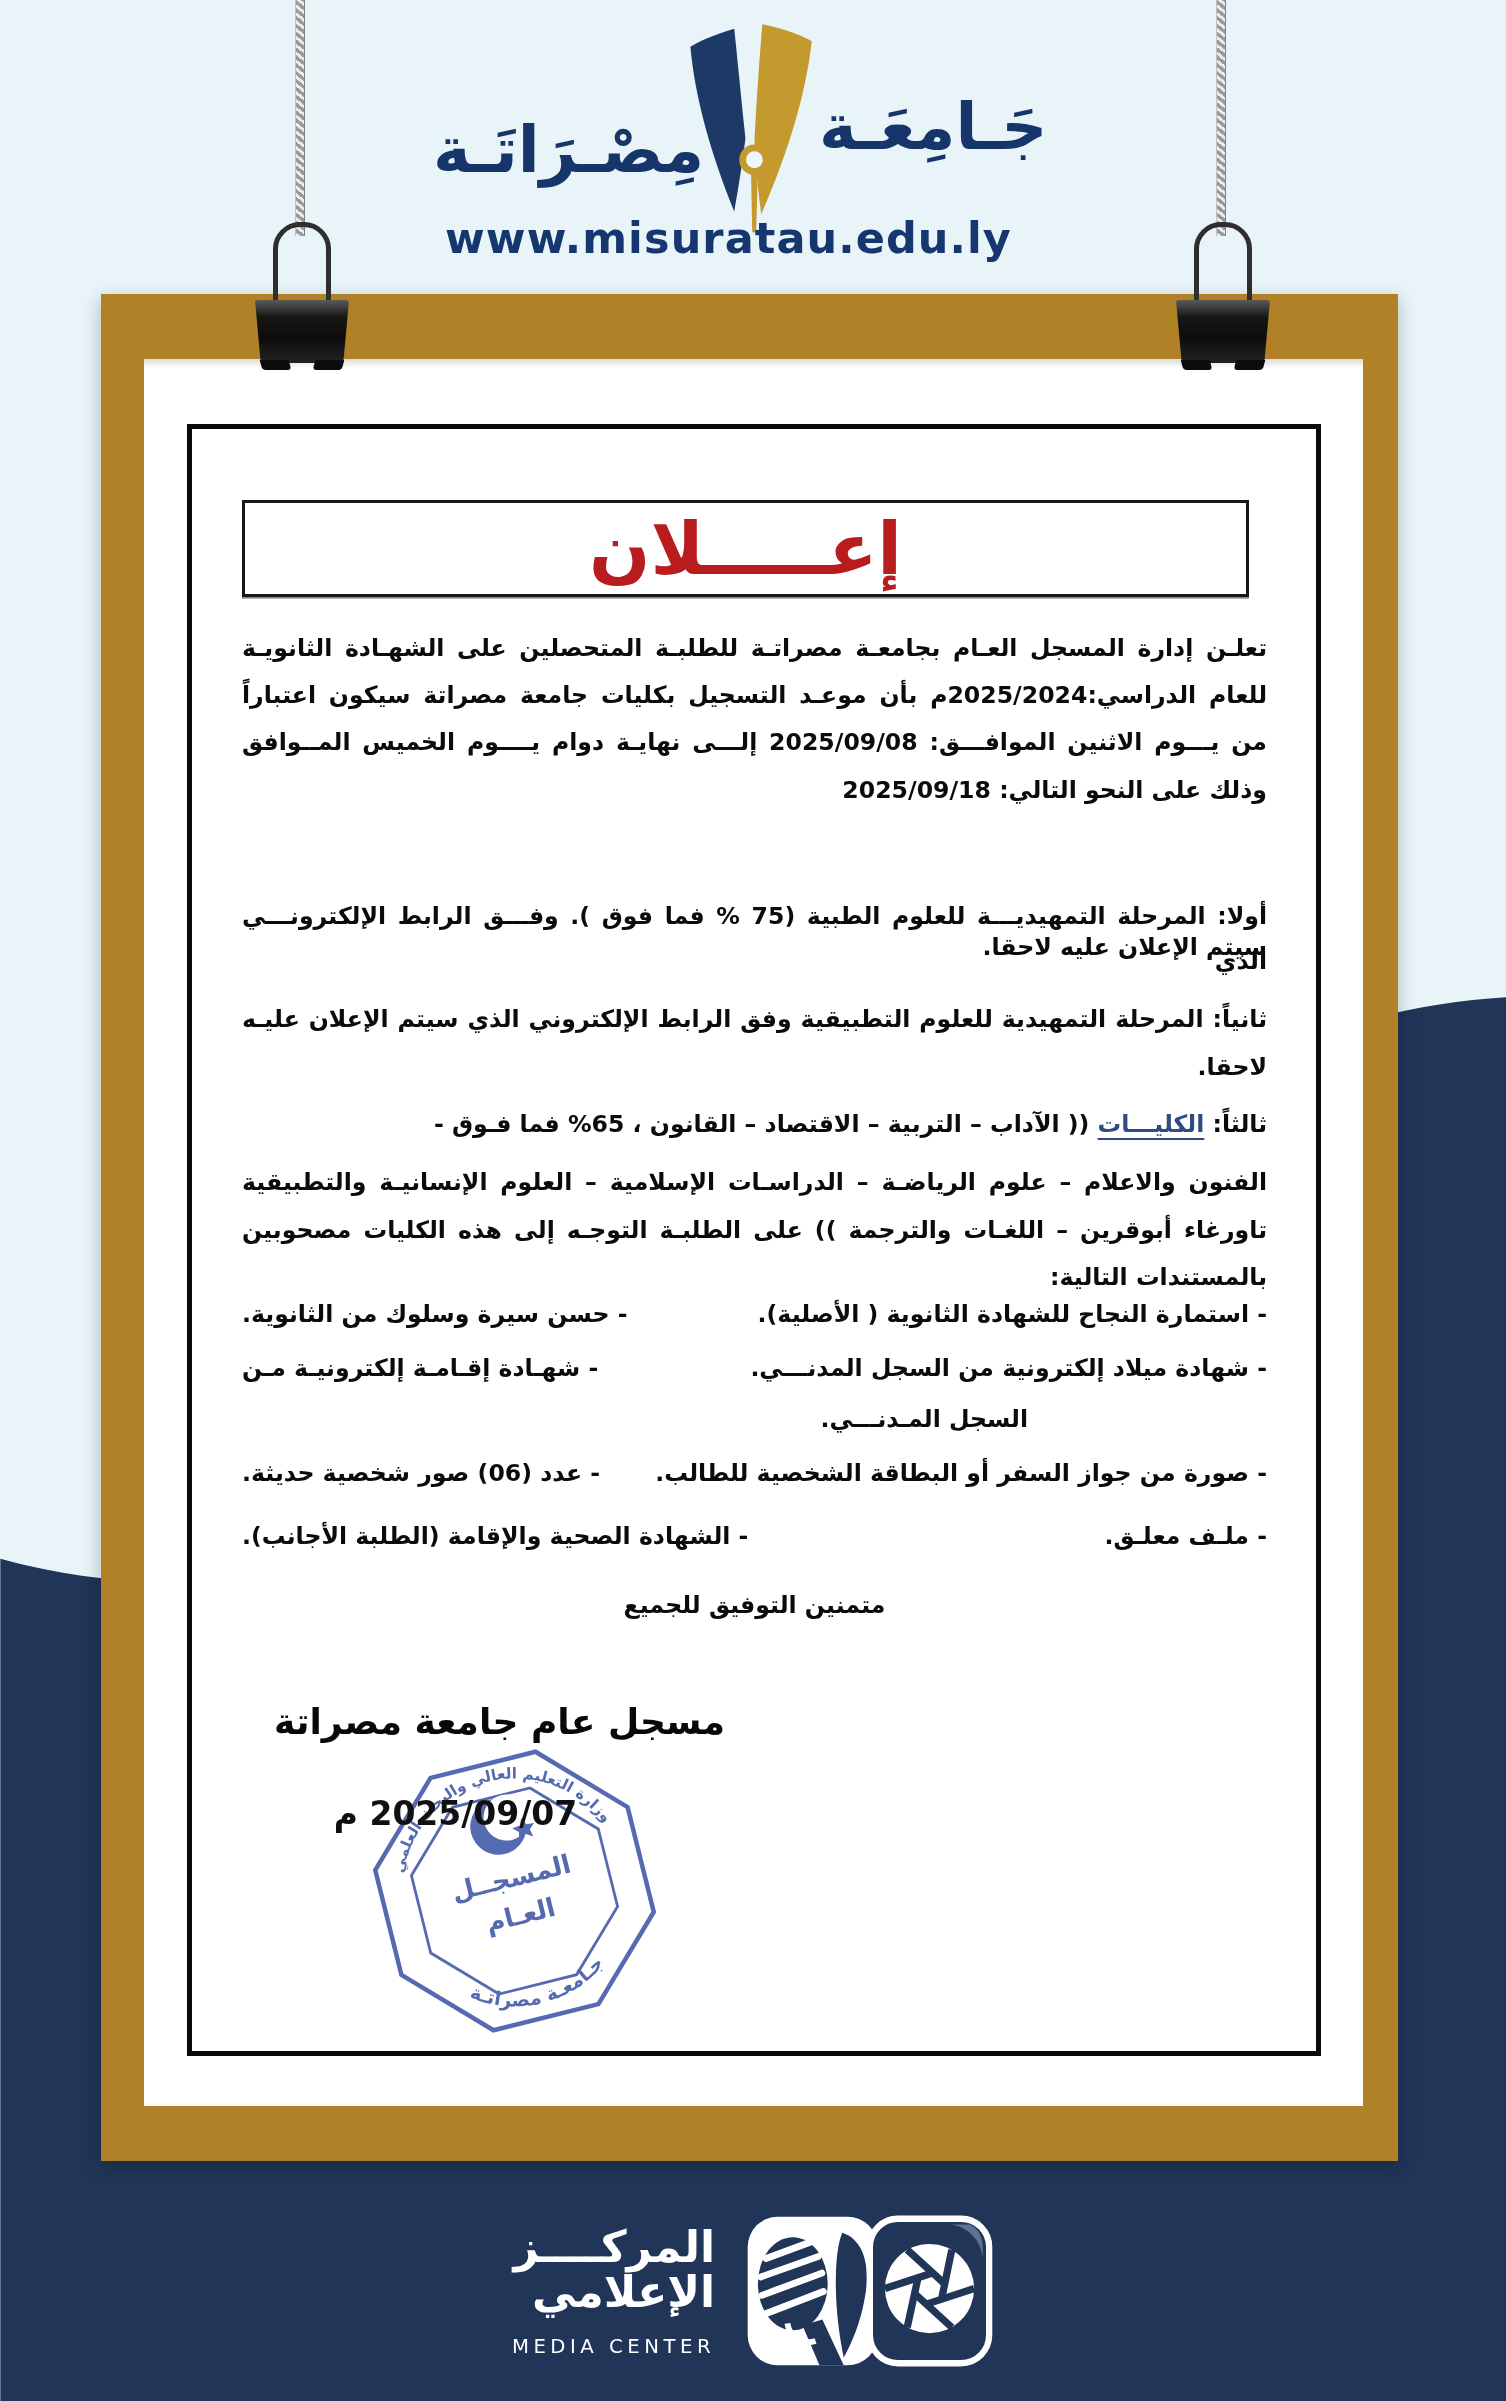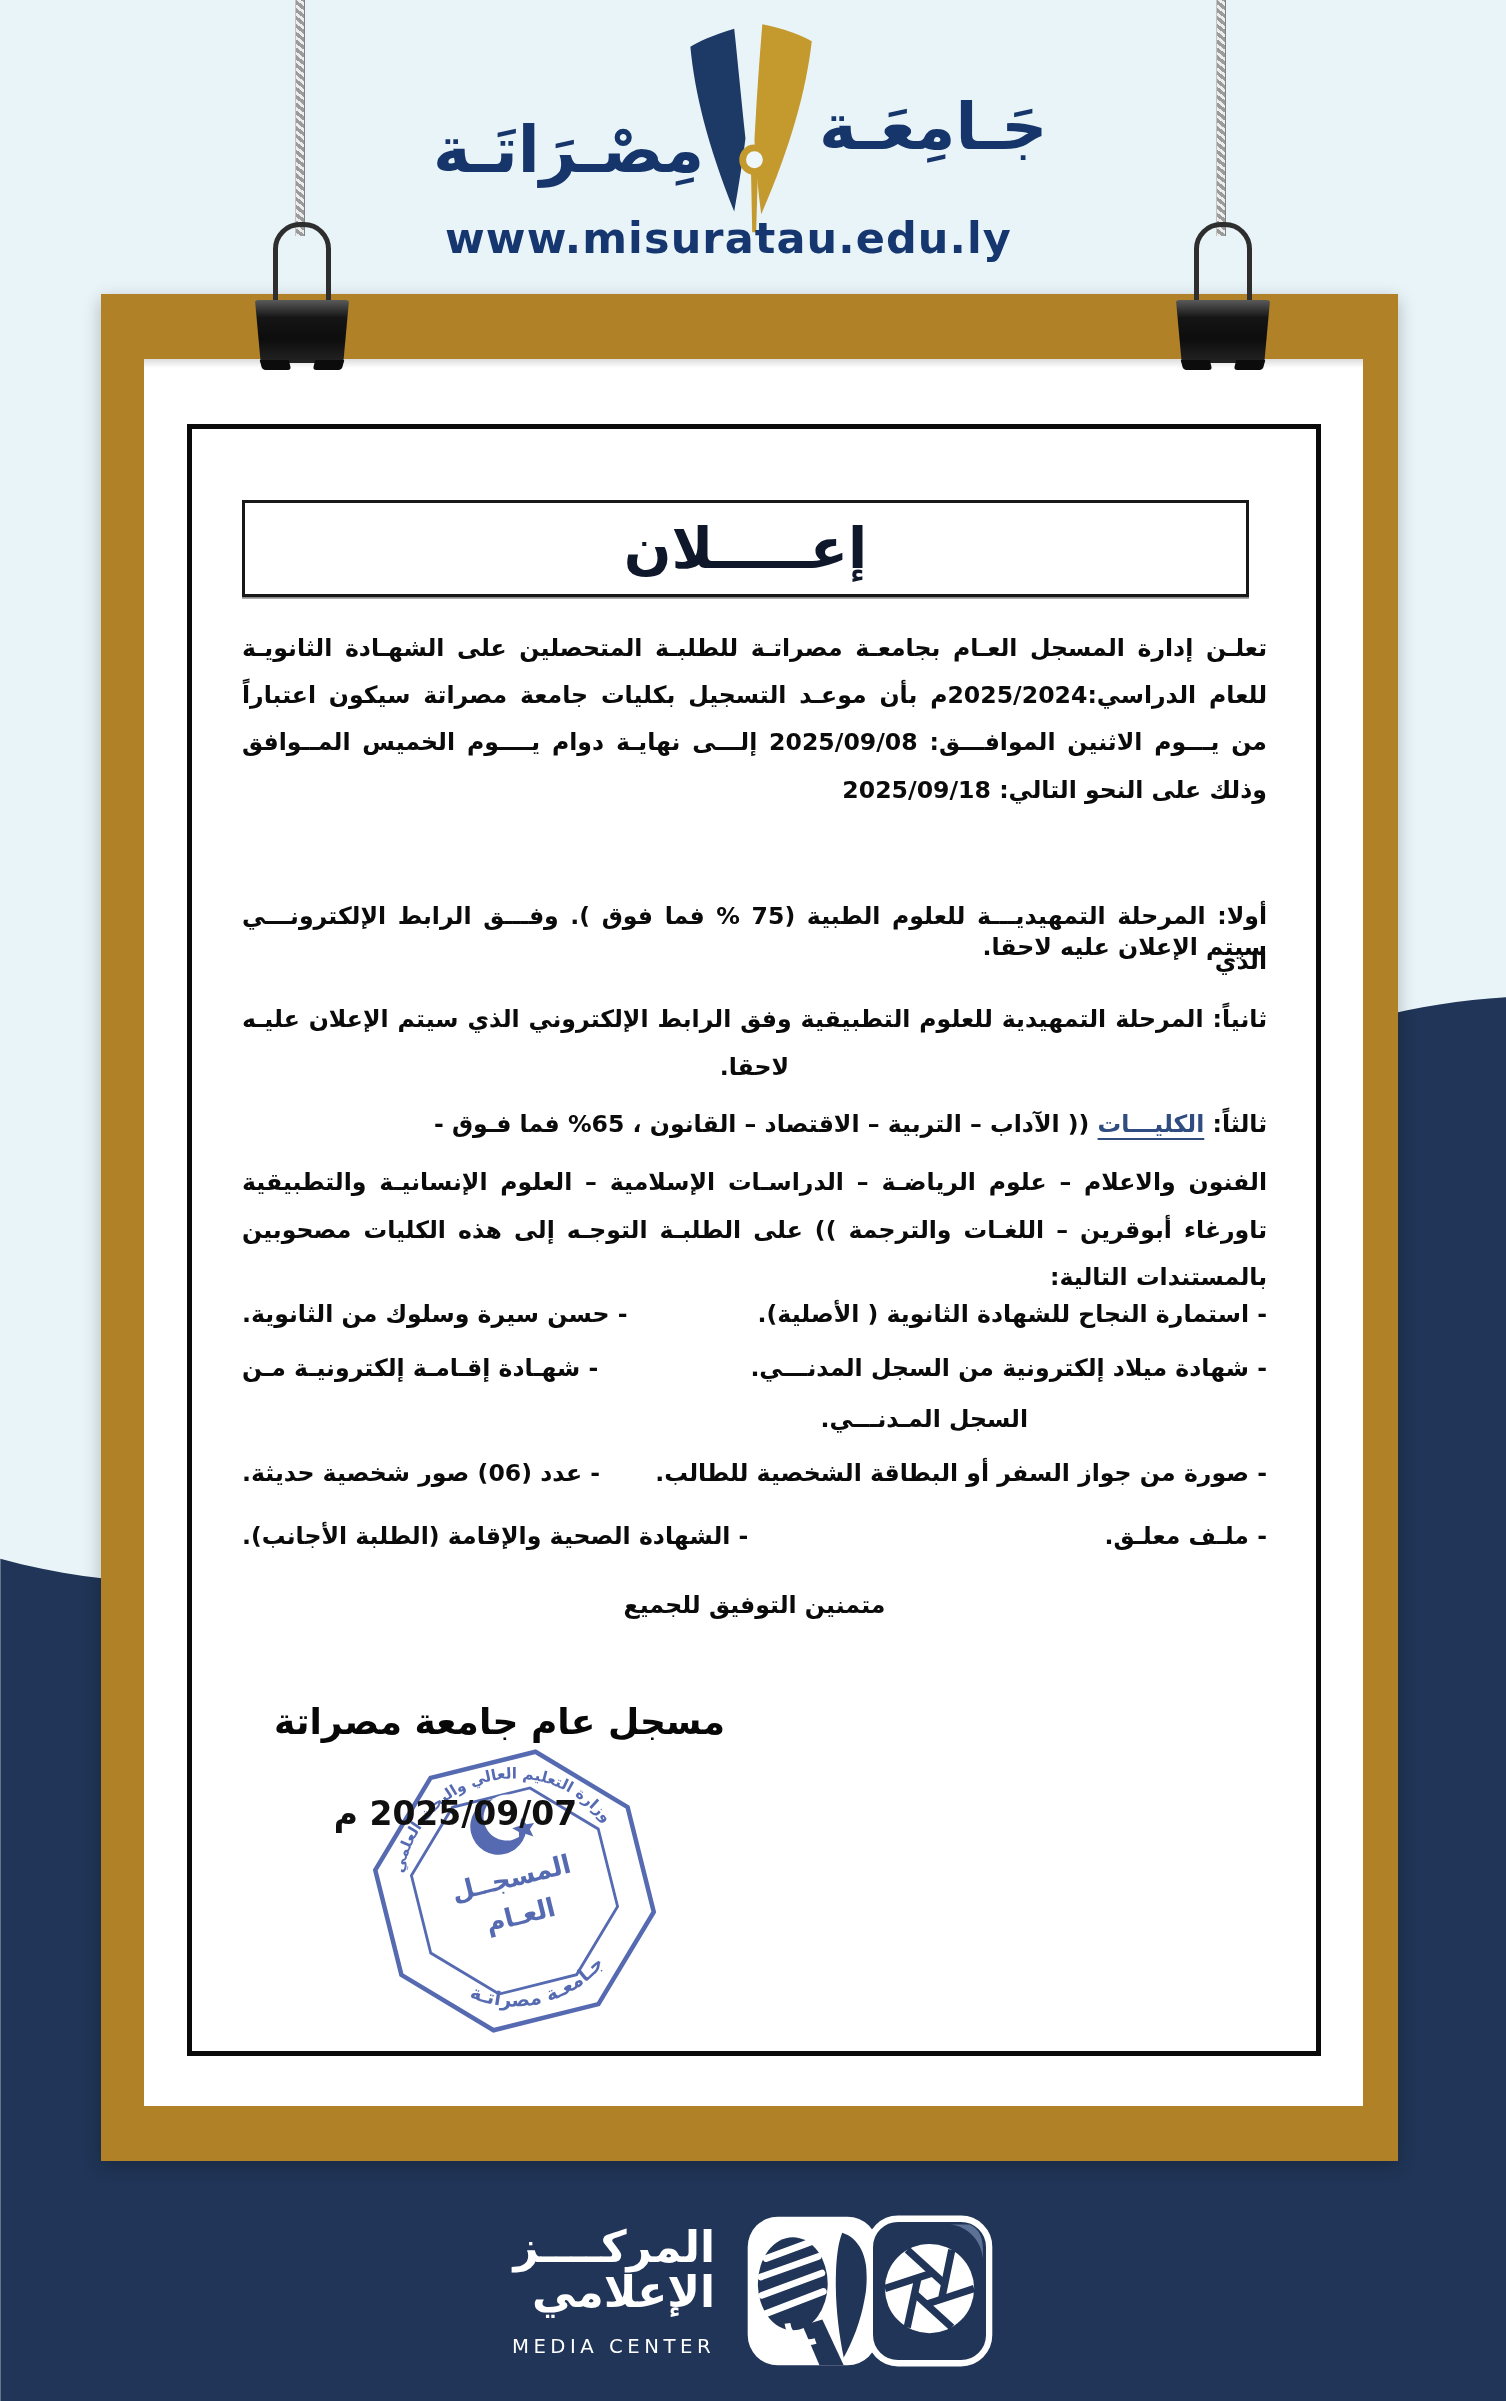--- a/index.html
+++ b/index.html
@@ -31,21 +31,21 @@
   .paper{position:absolute;left:43px;top:65px;width:1219px;height:1747px;background:#ffffff;}
   .paper::before{content:"";position:absolute;left:0;top:0;right:0;height:9px;
          background:linear-gradient(#dcdcdc,rgba(255,255,255,0));}
   .blackbox{position:absolute;left:187px;top:424px;width:1134px;height:1632px;
          border:5px solid #0a0a0a;z-index:2;box-sizing:border-box;}
 
   
   .title-box{position:absolute;left:242px;top:500px;width:1007px;height:97px;z-index:3;
          border:3.9px solid #181818;box-sizing:border-box;box-shadow:0 1.7px 0 #8a8a8a;}
   .title-box .t{width:100%;height:100%;display:flex;align-items:center;justify-content:center;
-         font-size:56px;font-weight:bold;color:#0f172a;}
+         font-size:72px;font-weight:bold;color:#b91c1c;}
   .line{position:absolute;left:242px;width:1025px;direction:rtl;z-index:3;
         font-size:23.6px;font-weight:bold;color:#0b0b0b;line-height:45px;white-space:nowrap;}
   .just{text-align:justify;text-align-last:justify;white-space:normal;}
   .start{text-align:right;}
   .row{display:flex;justify-content:space-between;white-space:normal;}
   .colleges{color:#2f4d80;text-decoration:underline;text-underline-offset:5.6px;}
   .center{text-align:center;white-space:normal;}
 
   .signature{position:absolute;left:242px;top:1701px;width:515px;z-index:4;direction:rtl;text-align:center;
         font-size:36px;font-weight:bold;color:#080808;}
@@ -112,21 +112,21 @@
 
   <div class="line just" style="top:626px;">تعلـن إدارة المسجل العـام بجامعـة مصراتـة للطلبـة المتحصلين على الشهـادة الثانويـة</div>
   <div class="line just" style="top:673px;">للعام الدراسي:2025/2024م بأن موعـد التسجيل بكليات جامعة مصراتة سيكون اعتباراً</div>
   <div class="line just" style="top:720px;">من يـــوم الاثنين الموافـــق: 2025/09/08 إلـــى نهايـة دوام يــــوم الخميس المــوافق</div>
   <div class="line start" style="top:768px;">وذلك على النحو التالي: 2025/09/18</div>
 
   <div class="line just" style="top:878px;margin-top:16px;">أولا: المرحلة التمهيديـــة للعلوم الطبية (75 % فما فوق ). وفـــق الرابط الإلكترونـــي الذي</div>
   <div class="line start" style="top:925px;">سيتم الإعلان عليه لاحقا.</div>
 
   <div class="line just" style="top:997px;">ثانياً: المرحلة التمهيدية للعلوم التطبيقية وفق الرابط الإلكتروني الذي سيتم الإعلان عليـه</div>
-  <div class="line start" style="top:1045px;text-align:center;">لاحقا.</div>
+  <div class="line start" style="top:1045px;">لاحقا.</div>
 
   <div class="line start" style="top:1102px;"><span>ثالثاً: </span><span class="colleges">الكليـــات</span><span> (( الآداب – التربية – الاقتصاد – القانون ، 65% فما فـوق -</span></div>
   <div class="line just" style="top:1160px;">الفنون والاعلام – علوم الرياضـة – الدراسـات الإسلامية – العلوم الإنسانيـة والتطبيقية</div>
   <div class="line just" style="top:1208px;">تاورغاء أبوقرين – اللغـات والترجمة )) على الطلبـة التوجـه إلى هذه الكليات مصحوبين</div>
   <div class="line start" style="top:1255px;">بالمستندات التالية:</div>
 
   <div class="line row" style="top:1292px;">
     <span>- استمارة النجاح للشهادة الثانوية ( الأصلية).</span>
     <span>- حسن سيرة وسلوك من الثانوية.</span>
   </div>

